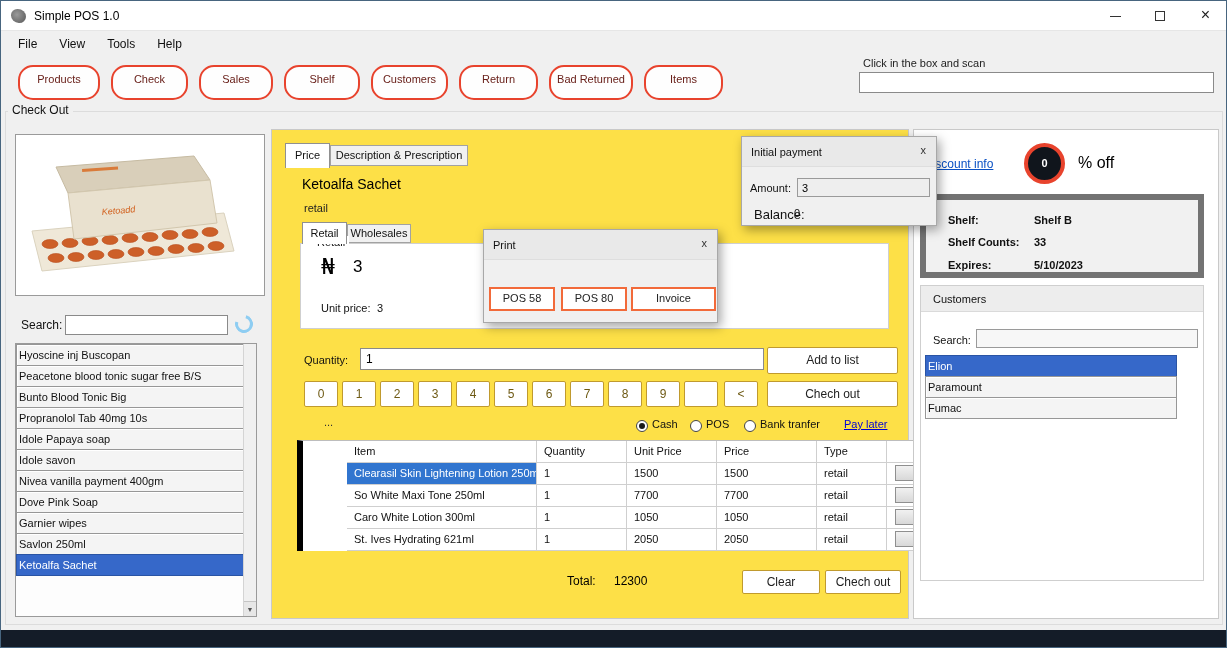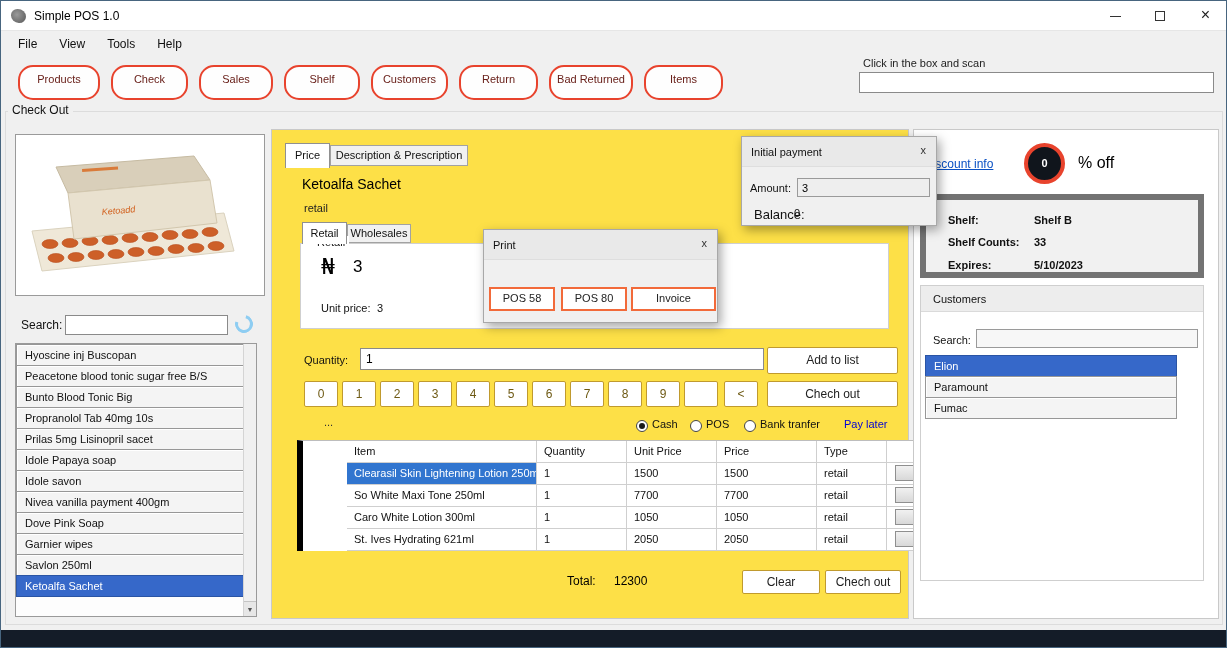--- a/index.html
+++ b/index.html
@@ -29,21 +29,21 @@
 .checkout-group{position:absolute;left:4px;top:110px;width:1218px;height:514px;border:1px solid #dcdcdc;}
 .checkout-label{position:absolute;left:2px;top:-9px;background:#f0f0f0;padding:0 4px;font-size:12px;color:#111;}
 
 
 .img-box{position:absolute;left:14px;top:133px;width:250px;height:162px;background:#fff;border:1px solid #9a9a9a;}
 .search-label{position:absolute;left:20px;top:317px;font-size:12px;color:#111;}
 .main-search{position:absolute;left:64px;top:314px;width:163px;height:20px;border:1px solid #8a8a8a;background:#fff;font-size:12px;padding:0 4px;}
 .spinner{position:absolute;left:234px;top:314px;width:18px;height:18px;border:3px solid #8ecdf2;border-top-color:transparent;border-radius:50%;transform:rotate(-30deg);}
 .prod-list{position:absolute;left:14px;top:342px;width:242px;height:274px;border:1px solid #9a9a9a;background:#fdfdfd;}
 .prod-items{position:absolute;left:0;top:0;width:228px;}
-.list-item{height:22px;border:1px solid #979797;background:#f4f4f4;box-shadow:inset 1px 1px 0 #fff;font-size:11px;line-height:20px;padding:0 8px;white-space:nowrap;overflow:hidden;color:#111;}
+.list-item{height:22px;border:1px solid #979797;background:#f4f4f4;box-shadow:inset 1px 1px 0 #fff;font-size:11px;line-height:20px;padding:0 2px;white-space:nowrap;overflow:hidden;color:#111;}
 .list-item + .list-item{margin-top:-1px;}
 .list-item.selected{background:#3668c9;color:#fff;border-color:#2a54a4;box-shadow:none;}
 .scrollbar{position:absolute;right:0;top:0;width:13px;height:100%;background:#f0f0f0;border-left:1px solid #d4d4d4;}
 .scroll-down{position:absolute;bottom:0;left:0;width:12px;height:15px;background:#e7e7e7;border-top:1px solid #c4c4c4;font-size:7px;text-align:center;line-height:15px;color:#555;}
 
 
 .center-panel{position:absolute;left:270px;top:128px;width:638px;height:490px;background:#fde047;border:1px solid #c9c9c9;}
 .tab{position:absolute;font-size:11px;text-align:center;color:#111;}
 .tab.active{left:13px;top:13px;width:45px;height:25px;line-height:23px;background:#fff;border:1px solid #909090;border-bottom:none;z-index:2;}
 .tab.inactive{left:58px;top:15px;width:138px;height:21px;line-height:19px;background:#f1f1f1;border:1px solid #a2a2a2;}
@@ -63,21 +63,21 @@
 .gold-btn{position:absolute;background:#fff;border:1px solid #c09a2e;border-radius:2px;font-size:12px;color:#222;text-align:center;}
 .add-btn{left:495px;top:217px;width:131px;height:27px;line-height:25px;}
 .co-top{left:495px;top:251px;width:131px;height:26px;line-height:24px;}
 .clear-btn{left:470px;top:440px;width:78px;height:24px;line-height:22px;}
 .co-bottom{left:553px;top:440px;width:76px;height:24px;line-height:22px;}
 .num-btn{position:absolute;top:251px;width:34px;height:26px;background:#fff;border:1px solid #c09a2e;border-radius:2px;font-size:12px;color:#6e5a14;text-align:center;line-height:24px;}
 .dots{position:absolute;left:52px;top:286px;font-size:11px;color:#333;}
 .radio{position:absolute;width:12px;height:12px;border:1px solid #444;border-radius:50%;background:#fff;}
 .radio.checked::after{content:"";position:absolute;left:2px;top:2px;width:6px;height:6px;border-radius:50%;background:#1a1a1a;}
 .radio-label{position:absolute;font-size:11px;color:#111;}
-.paylater{position:absolute;left:572px;top:288px;font-size:11px;color:#0000d6;}
+.paylater{position:absolute;left:572px;top:288px;font-size:11px;color:#0000d6;text-decoration:underline;}
 .order-table{position:absolute;left:25px;top:310px;width:704px;display:grid;grid-template-columns:190px 90px 90px 100px 70px 61px;border-top:1px solid #bdbdbd;border-left:6px solid #000000;background:#fff;padding-left:44px;}
 .order-table>div{height:22px;border-right:1px solid #cfcfcf;border-bottom:1px solid #cfcfcf;font-size:11px;line-height:21px;padding:0 7px;white-space:nowrap;overflow:hidden;background:#fff;color:#111;}
 .order-table>div.cell-sel{background:#3175cf;color:#fff;}
 .order-table>div.xcell{padding:2px 8px;}
 .xbtn{width:44px;height:16px;background:linear-gradient(#f1f1f1,#d8d8d8);border:1px solid #8f8f8f;font-size:10px;font-style:italic;line-height:14px;text-align:center;color:#222;}
 .total-label{position:absolute;left:295px;top:444px;font-size:12px;color:#000;}
 .total-value{position:absolute;left:342px;top:444px;font-size:12px;color:#000;}
 
 
 .right-panel{position:absolute;left:912px;top:128px;width:306px;height:490px;background:#fff;border:1px solid #c9c9c9;}
@@ -181,21 +181,20 @@
 <span class="search-label">Search:</span>
 <input class="main-search" value="" style="">
 <div class="spinner"></div>
 
 <div class="prod-list">
   <div class="prod-items">
     <div class="list-item">Hyoscine inj Buscopan</div>
     <div class="list-item">Peacetone blood tonic sugar free B/S</div>
     <div class="list-item">Bunto Blood Tonic Big</div>
     <div class="list-item">Propranolol Tab 40mg 10s</div>
-    <div class="list-item">Prilas 5mg Lisinopril sacet</div>
     <div class="list-item">Idole Papaya soap</div>
     <div class="list-item">Idole savon</div>
     <div class="list-item">Nivea vanilla payment 400gm</div>
     <div class="list-item">Dove Pink Soap</div>
     <div class="list-item">Garnier wipes</div>
     <div class="list-item">Savlon 250ml</div>
     <div class="list-item selected">Ketoalfa Sachet</div>
   </div>
   <div class="scrollbar">
     <div class="scroll-down"><span>▼</span></div>

